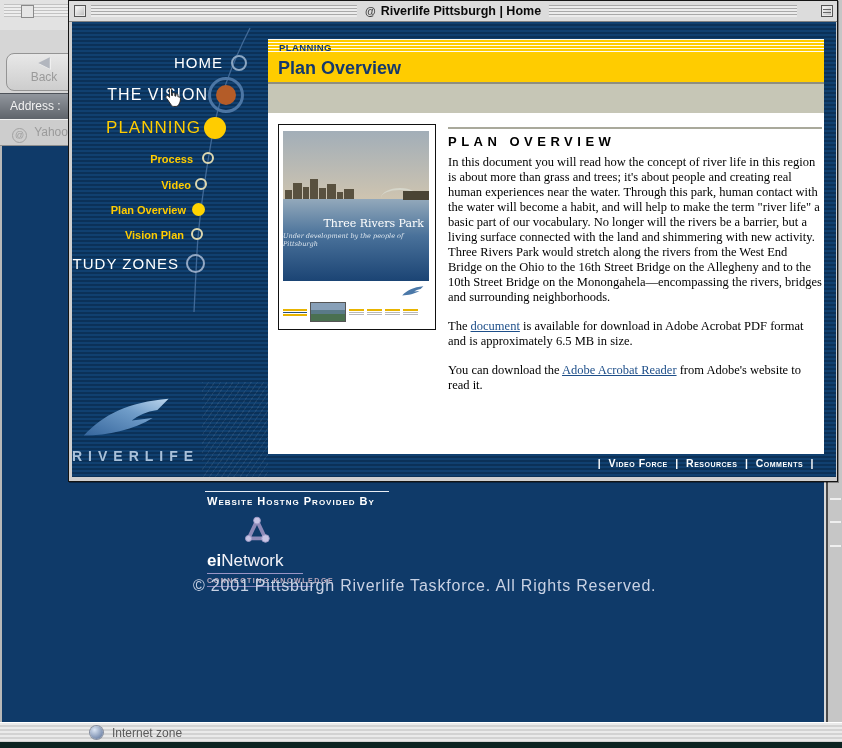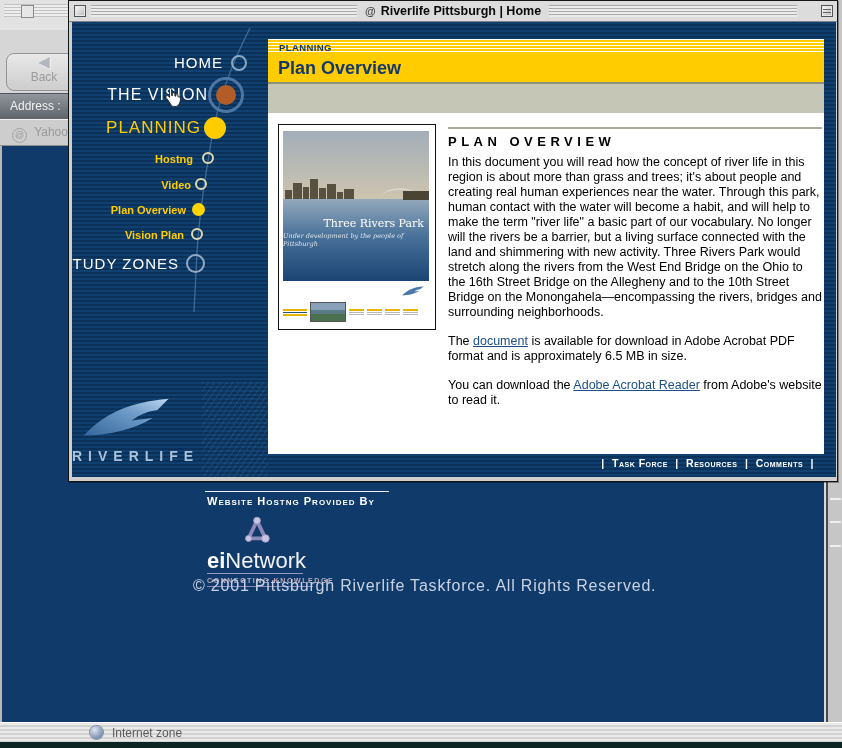--- a/index.html
+++ b/index.html
@@ -36,21 +36,21 @@
       background:radial-gradient(circle at 35% 30%,#dce6f4,#8295b5 65%,#5a6e94);box-shadow:0 0 0 1px #8890a0;}
   .status-text{position:absolute;left:112px;top:0;font-size:12px;color:#5a5a5a;line-height:20px;}
   .bottom-edge{left:0;top:742px;width:842px;height:6px;background:#0c2422;}
 
   
   .f-rule{left:205px;top:491px;width:184px;height:1px;background:#e9edf4;}
   .f-host{left:207px;top:495px;color:#ffffff;font-size:11px;font-weight:bold;
       font-variant:small-caps;letter-spacing:1px;text-align:center;}
   .ei{left:207px;top:514px;width:130px;}
   .ei-tri{margin-left:34px;}
-  .ei-text{font-size:22px;color:#f2f2f8;line-height:22px;}
+  .ei-text{font-size:17px;color:#f2f2f8;line-height:22px;}
   .ei-text b{color:#ffffff;}
   .ei-under1{width:96px;height:1px;background:#9a96c6;margin-top:1px;}
   .ei-tag{font-size:7px;font-weight:bold;letter-spacing:1.6px;color:#c0aabc;margin-top:3px;}
   .ei-under2{width:106px;height:1px;background:#8a86bc;margin-top:2px;}
   .f-copy{left:193px;top:577px;color:#c9d2e4;font-size:16px;letter-spacing:.8px;}
 
   
   .window{left:68px;top:0;width:770px;height:482px;background:#cfcfcf;border:1px solid #141414;
       box-sizing:border-box;box-shadow:1px 1px 0 rgba(0,0,0,.35);}
   .titlebar{position:absolute;left:0;top:0;right:0;height:20px;background:#dcdcdc;border-bottom:1px solid #808080;}
@@ -123,21 +123,21 @@
   .bbar{background:#28527c;height:1px !important;}
   .gbar{background:#b9b9b9;height:1px !important;}
   .tl-thumb{width:36px;height:20px;border:1px solid #555;box-sizing:border-box;
       background:linear-gradient(180deg,#88a0b8 0 40%,#5a7a88 40% 60%,#4a7050 60%);}
   .tl-col{width:15px;}
 
   
   .article{position:absolute;left:180px;top:14px;width:374px;color:#000;}
   .rule{height:2px;background:#a9a99b;margin-bottom:5px;}
   .a-head{font-size:13px;font-weight:bold;letter-spacing:4.5px;margin:0 0 6px 0;}
-  .article p{font-size:12.5px;line-height:15px;margin:0 0 14px 0;}
+  .article p{font-size:12.5px;line-height:15px;margin:0 0 14px 0;font-family:Liberation Serif, serif;}
   .doclink{color:#1d4e89;text-decoration:underline;cursor:pointer;margin-top:48px;}
 </style>
 </head>
 <body>
 
 <div id="screen">
 
   <div>
     <div class="abs bg-title">
       <div class="abs bg-title-stripes"></div>
@@ -218,21 +218,21 @@
         </div>
         <div class="circ" style="left:136px;top:55px;width:36px;height:36px;border:3px solid #4c76a4"></div>
         <div class="circ" style="left:144px;top:63px;width:20px;height:20px;background:#b45c28"></div>
 
         <div class="nav-item" style="top:95px;left:0;right:67px;text-align:right">
           <span class="nav-label lv-big" style="right:0">PLANNING</span>
         </div>
         <div class="circ" style="left:132px;top:95px;width:22px;height:22px;background:#ffcc00"></div>
 
         <div class="nav-item" style="top:126px;left:0;right:75px;text-align:right">
-          <span class="nav-label lv-sub" style="right:0">Hostng</span>
+          <span class="nav-label lv-sub" style="right:0">Process</span>
         </div>
         <div class="circ" style="left:130px;top:130px;width:12px;height:12px;border:2px solid #ded8b0"></div>
 
         <div class="nav-item" style="top:152px;left:0;right:77px;text-align:right">
           <span class="nav-label lv-sub" style="right:0">Video</span>
         </div>
         <div class="circ" style="left:123px;top:156px;width:12px;height:12px;border:2px solid #ded8b0"></div>
 
         <div class="nav-item" style="top:177px;left:0;right:82px;text-align:right">
           <span class="nav-label lv-sub" style="right:0">Plan Overview</span>
@@ -337,21 +337,21 @@
             <div class="rule"></div>
             <div class="a-head">PLAN OVERVIEW</div>
             <p>In this document you will read how the concept of river life in this region is about more than grass and trees; it's about people and creating real human experiences near the water. Through this park, human contact with the water will become a habit, and will help to make the term "river life" a basic part of our vocabulary. No longer will the rivers be a barrier, but a living surface connected with the land and shimmering with new activity. Three Rivers Park would stretch along the rivers from the West End Bridge on the Ohio to the 16th Street Bridge on the Allegheny and to the 10th Street Bridge on the Monongahela—encompassing the rivers, bridges and surrounding neighborhoods.</p>
             <p><span>The </span><span class="doclink">document</span><span> is available for download in Adobe Acrobat PDF format and is approximately 6.5 MB in size.</span></p>
             <p><span>You can download the </span><span class="doclink">Adobe Acrobat Reader</span><span> from Adobe's website to read it.</span></p>
           </div>
         </div>
 
         <div class="linksbar pin">
           <span>|</span>
-          <span class="flink">Task Force</span>
+          <span class="flink">Video Force</span>
           <span>|</span>
           <span class="flink">Resources</span>
           <span>|</span>
           <span class="flink">Comments</span>
           <span>|</span>
         </div>
       </div>
     </div>
   </div>
 </div>

